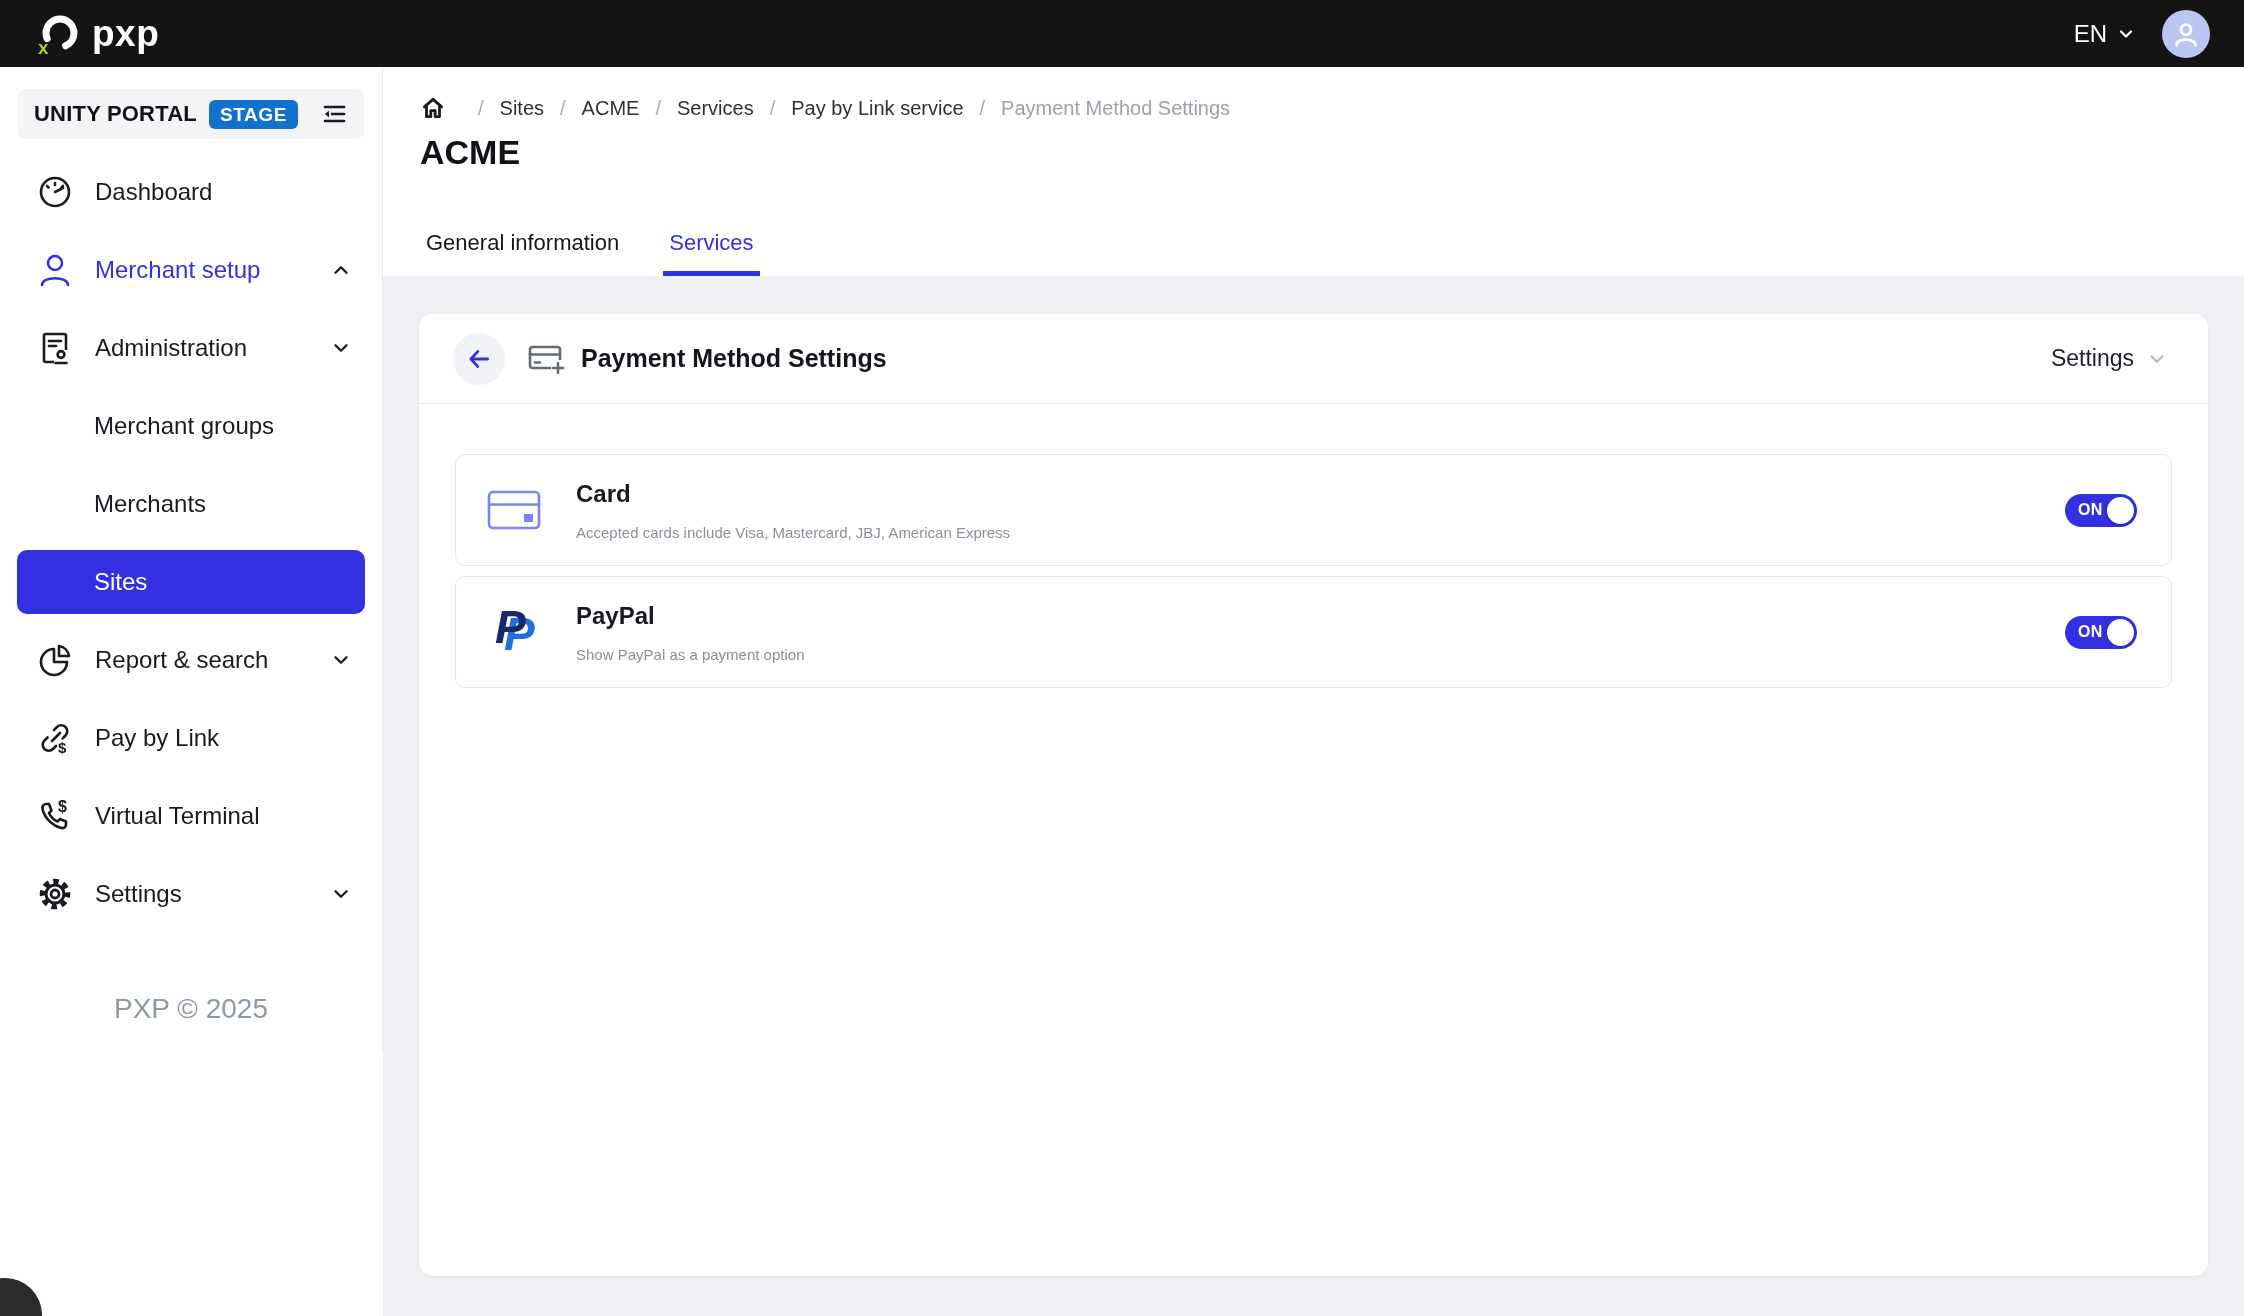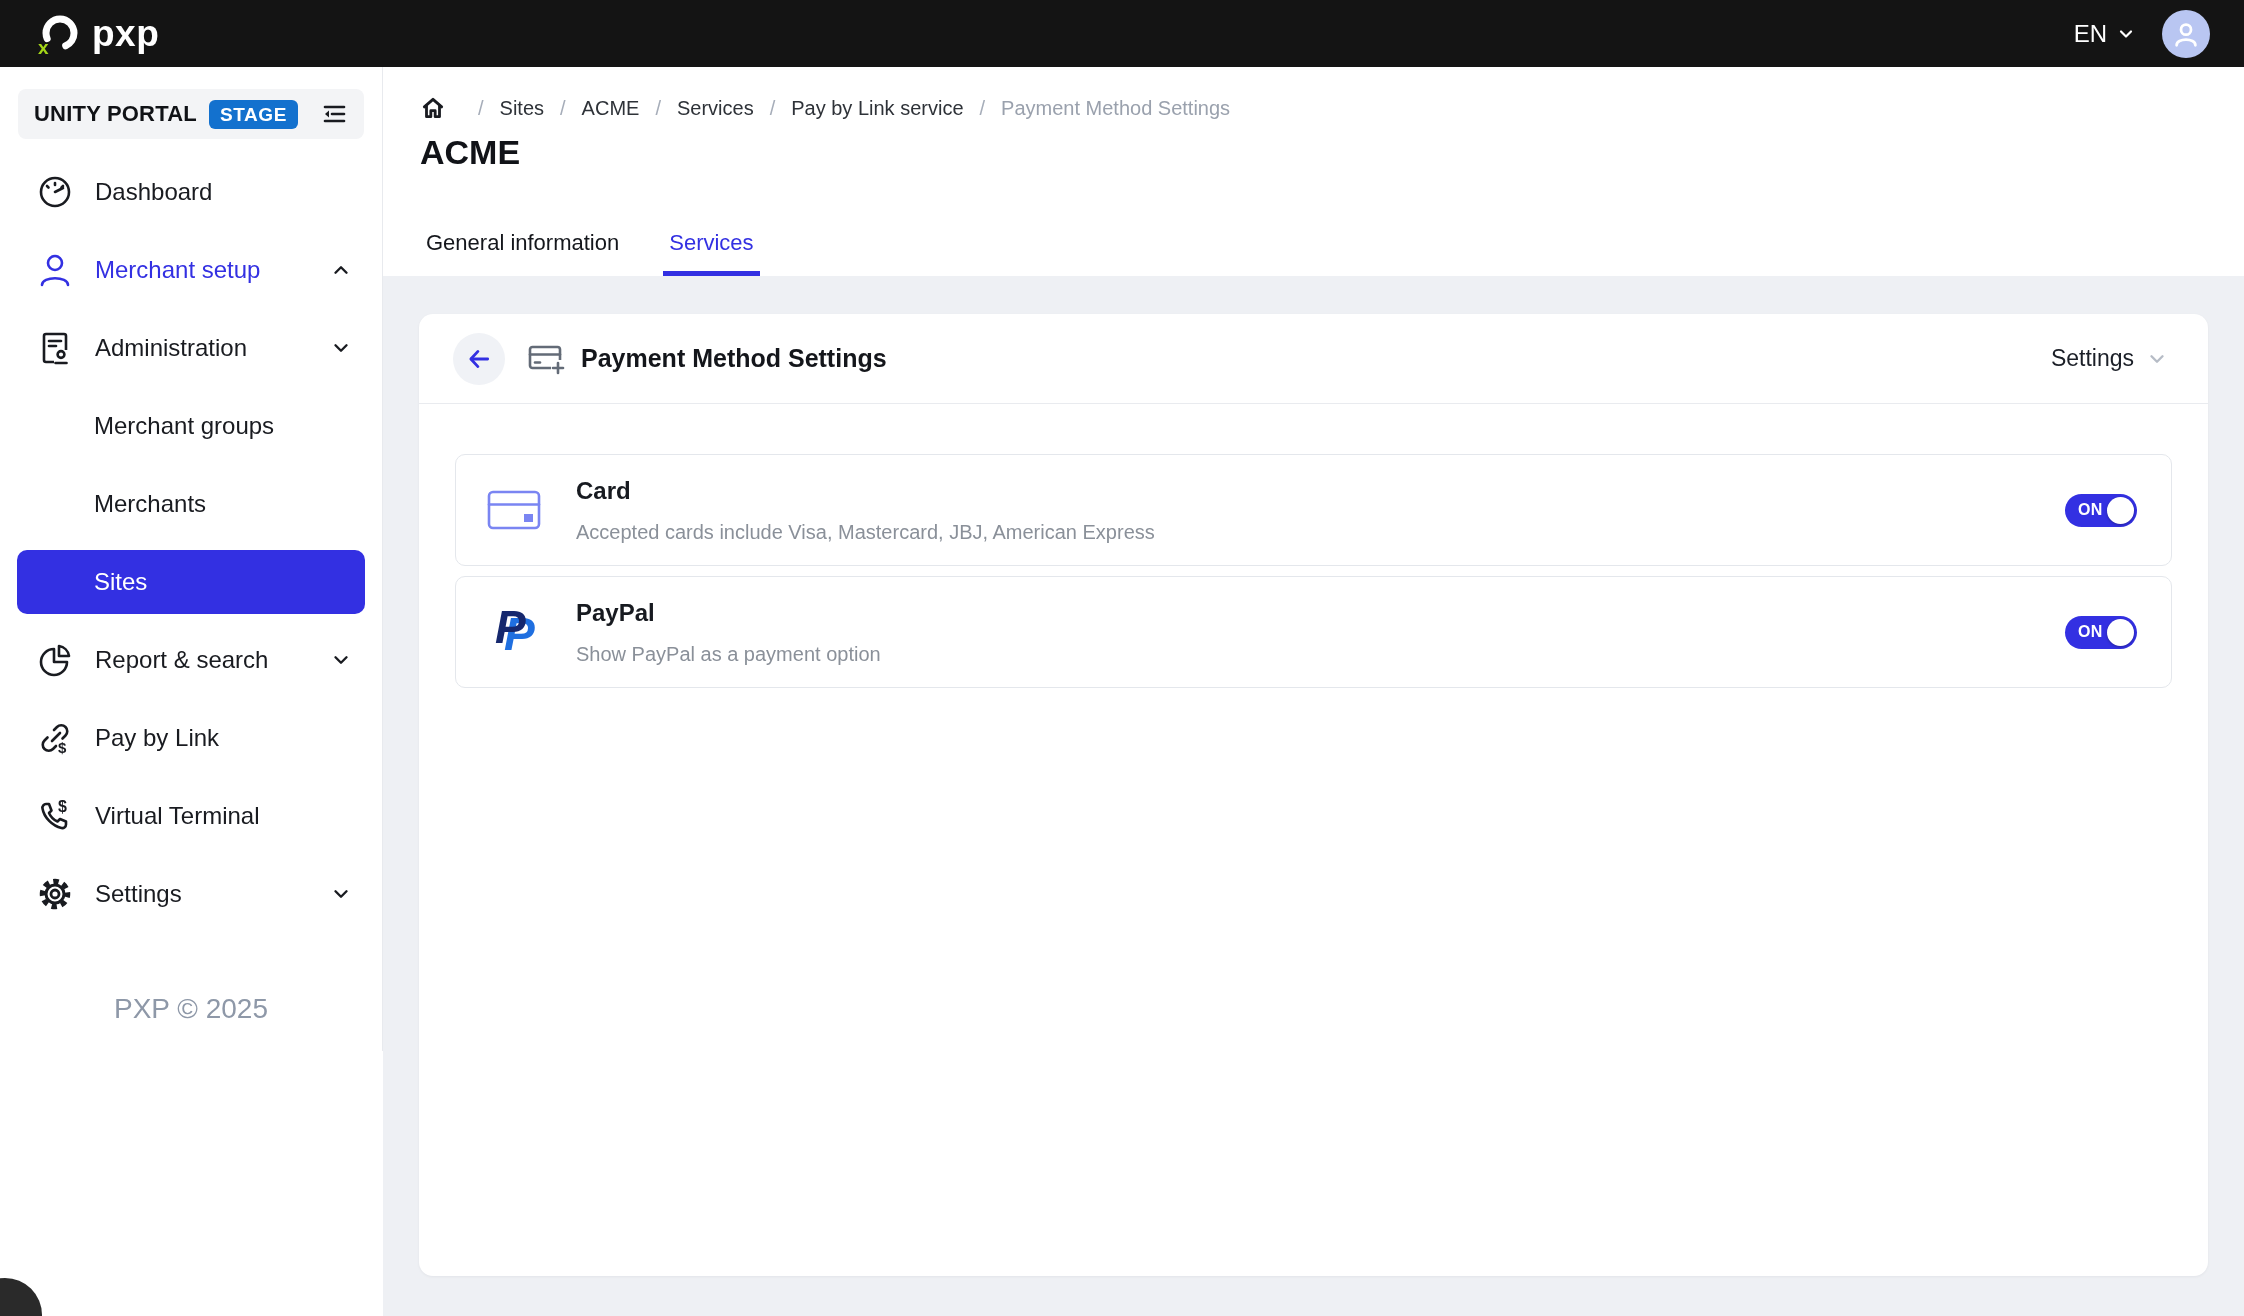--- a/index.html
+++ b/index.html
@@ -101,21 +101,21 @@
   .panel-body { padding:30px 36px 0; }
   .section-label { font-size:18px; color:#6f7683; letter-spacing:0.4px; }
   .method-list { margin-top:20px; display:flex; flex-direction:column; gap:10px; }
   .method-row {
     height:112px; border:1.5px solid #e4e7ec; border-radius:10px;
     display:flex; align-items:center; padding:0 34px 0 28px; background:#fff;
   }
   .method-icon { width:60px; display:flex; justify-content:center; }
   .method-text { margin-left:32px; display:flex; flex-direction:column; gap:16px; }
   .method-name { font-size:24px; font-weight:600; color:#171a20; }
-  .method-desc { font-size:20px; color:#8a9099; }
+  .method-desc { font-size:15px; color:#8a9099; }
   .toggle {
     margin-left:auto; width:72px; height:33px; border-radius:17px;
     background:var(--accent,#3330e2); position:relative; cursor:pointer;
   }
   .toggle-label {
     position:absolute; left:13px; top:50%; transform:translateY(-50%);
     color:#fff; font-size:16px; font-weight:700; letter-spacing:0.3px;
   }
   .toggle-knob {
     position:absolute; right:3px; top:3px; width:27px; height:27px;

